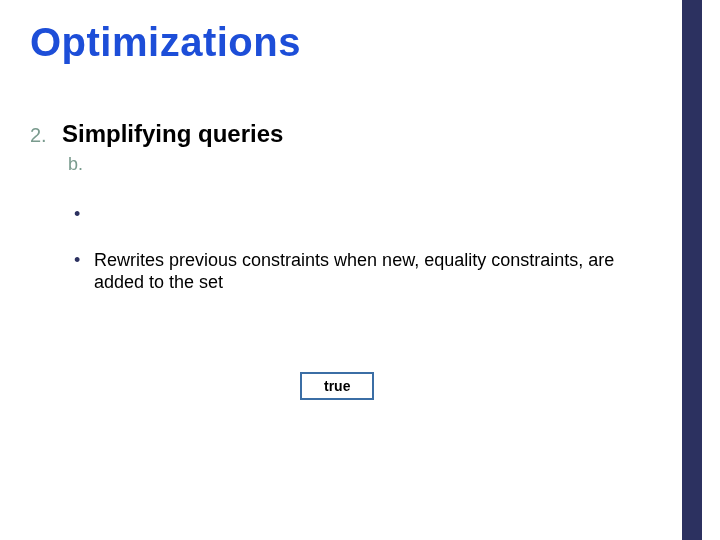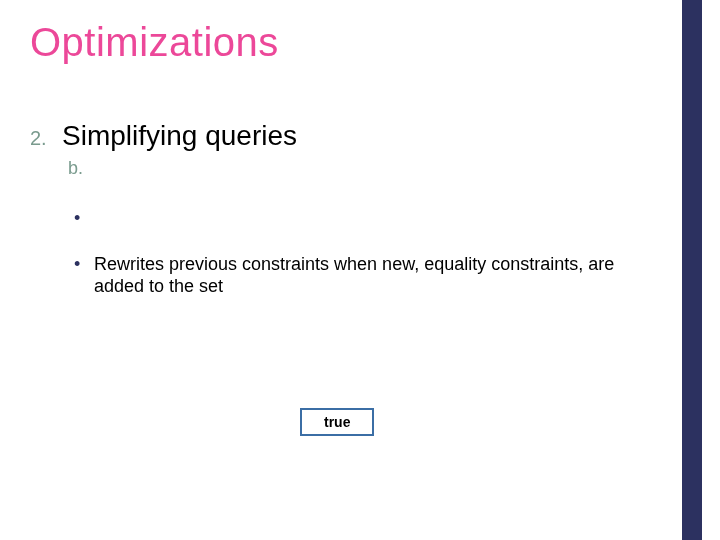--- a/index.html
+++ b/index.html
@@ -19,44 +19,45 @@
     right: 18px;
     width: 20px;
     height: 540px;
     background: #2c3160;
   }
   .title {
     position: absolute;
     top: 20px;
     left: 30px;
     font-size: 40px;
-    font-weight: 400;
-    color: #ec4899;
+    font-weight: 700;
+    color: #1d4ed8;
     letter-spacing: 0.5px;
   }
   .content {
     position: absolute;
     top: 120px;
     left: 30px;
     width: 610px;
   }
   .line {
     display: flex;
     align-items: baseline;
     margin-bottom: 6px;
   }
   .num-outer {
     color: #7a9b8e;
     font-size: 20px;
     width: 32px;
     flex: 0 0 32px;
   }
   .txt-outer {
-    font-size: 28px;
+    font-size: 24px;
     color: #000;
+    font-weight: bold;
   }
   .sub-line {
     display: flex;
     align-items: baseline;
     margin-left: 38px;
     margin-top: 4px;
     margin-bottom: 28px;
   }
   .num-inner {
     color: #7a9b8e;
@@ -89,21 +90,20 @@
   .true-box {
     position: absolute;
     top: 372px;
     left: 300px;
     border: 2px solid #3b6ea5;
     padding: 4px 22px;
     font-size: 14px;
     font-weight: bold;
     color: #000;
     background: #fff;
-    margin-top: 36px;
   }
 </style>
 </head>
 <body>
 
 <div class="accent-bar"></div>
 
 <div class="title">Optimizations</div>
 
 <div class="content">

